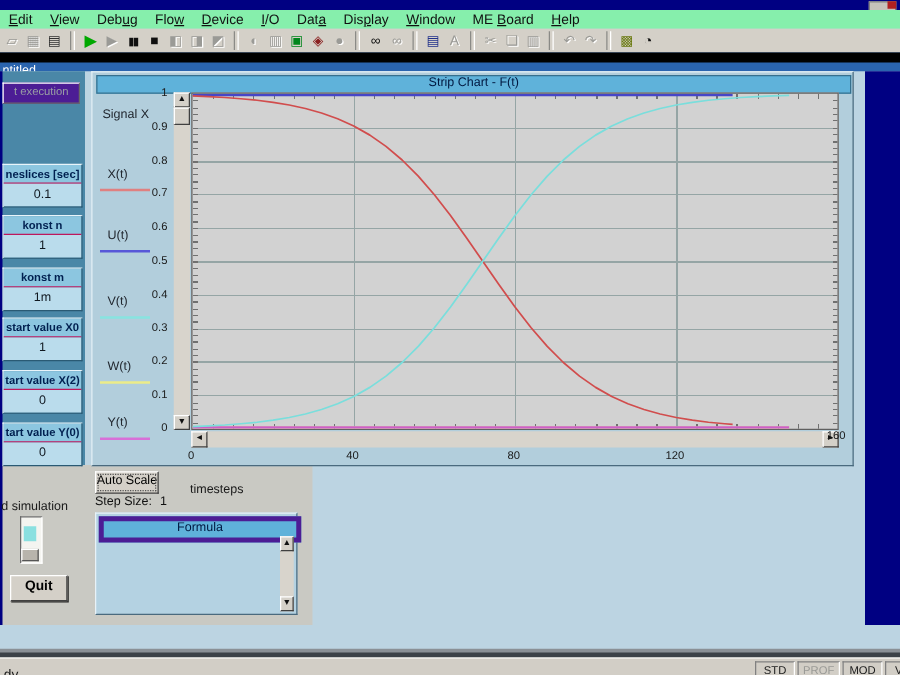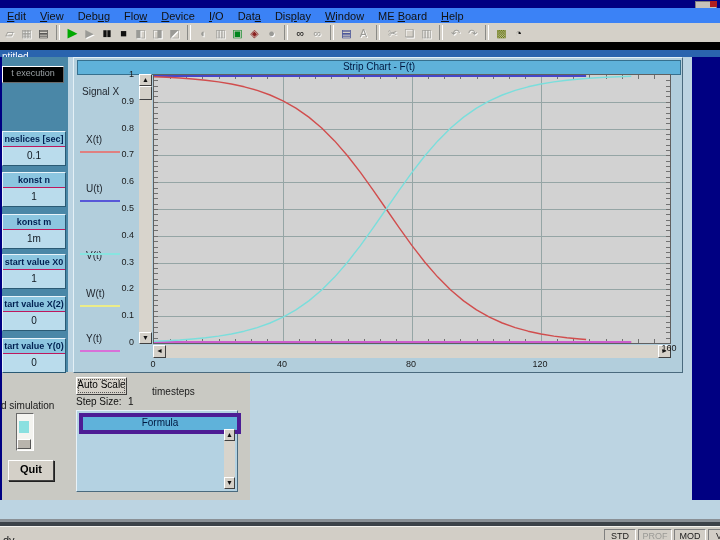--- a/index.html
+++ b/index.html
@@ -5,21 +5,21 @@
   html,body{margin:0;padding:0;}
   #screen{position:relative;width:720px;height:540px;overflow:hidden;
     background:#bcd4e2;font-family:"Liberation Sans",sans-serif;
     -webkit-font-smoothing:none;}
   .abs{position:absolute;}
 
   
   #title-sliver{left:0;top:0;width:720px;height:8px;background:#000082;}
   #win-controls{right:3px;top:1px;width:20px;height:6px;background:#c6c2ba;border:1px solid #808080;}
   #win-close{position:absolute;right:-1px;top:-1px;width:7px;height:6px;background:#b02020;}
-  #menubar{left:0;top:8px;width:720px;height:15px;background:#3b82f6;display:flex;align-items:center;
+  #menubar{left:0;top:8px;width:720px;height:15px;background:#86efac;display:flex;align-items:center;
     font-size:11px;color:#111;}
   .menu-item{padding:0 7px;white-space:nowrap;}
   #toolbar{left:0;top:23px;width:720px;height:19px;background:#d4d0c8;display:flex;align-items:center;
     border-bottom:1px solid #9a968e;}
   .tb-group{display:flex;align-items:center;height:17px;margin:0 1px;}
   .tb-sep{width:2px;height:15px;margin:0 3px;border-left:1px solid #8a8a86;border-right:1px solid #ffffff;}
   .tb-btn{width:17px;height:16px;display:flex;align-items:center;justify-content:center;
     font-size:11px;line-height:16px;}
   .tb-btn.disabled{color:#9a9a96;text-shadow:1px 1px 0 #fff;}
 
@@ -27,21 +27,21 @@
   #panel-titlebar{left:0;top:42px;width:720px;height:15px;background:#2a64ae;border-top:8px solid #000000;
     color:#fff;font-size:10px;font-weight:normal;line-height:13px;padding-left:2px;box-sizing:border-box;}
 
   
   #navy-right{left:692px;top:57px;width:28px;height:443px;background:#000082;}
   #left-steel{left:0;top:57px;width:68px;height:315px;background:#4a87a7;border-left:2px solid #000082;box-sizing:border-box;}
   #left-gray{left:0;top:372px;width:68px;height:128px;background:#c9c9c3;border-left:2px solid #000082;box-sizing:border-box;}
   #bottom-gray{left:68px;top:372px;width:182px;height:128px;background:#c9c9c3;}
 
   
-  #exec-btn{left:2px;top:66px;width:60px;height:15px;background:#000000;color:#9aa0a4;
+  #exec-btn{left:2px;top:66px;width:60px;height:15px;background:#4c1d95;color:#9aa0a4;
     border:1px solid;border-color:#fff #6a6a6a #6a6a6a #fff;font-size:9px;text-align:center;line-height:13px;
     overflow:hidden;white-space:nowrap;}
   .ctl-box{position:absolute;left:2px;width:62px;border:1px solid;border-color:#e8f4fa #2a5a74 #2a5a74 #e8f4fa;}
   .ctl-head{height:14px;background:#8cc6e0;color:#002050;font-size:9px;font-weight:bold;
     line-height:14px;text-align:center;white-space:nowrap;overflow:hidden;border-bottom:1px solid #be185d;}
   .ctl-val{height:18px;background:#badcec;color:#101820;font-size:10px;line-height:18px;text-align:center;}
   #sim-label{left:1px;top:400px;width:66px;font-size:10px;color:#1a1a1a;white-space:nowrap;overflow:hidden;}
   #sim-toggle{left:16px;top:413px;width:16px;height:36px;background:#f4f4f0;
     border:1px solid;border-color:#6a6a6a #fff #fff #6a6a6a;}
   #sim-toggle .cyan{position:absolute;left:2px;top:7px;width:10px;height:12px;background:#8ae0e0;}
@@ -214,21 +214,21 @@
   <div class="abs" id="quit-btn">Quit</div>
 
   <div class="abs" id="chart">
     <div class="abs" id="chart-titlebar">Strip Chart - F(t)</div>
     <div id="chart-legend">
         <div class="leg-text" style="left: 8px; top: 28px;">Signal X</div>
         <div class="leg-text" style="left: 12px; top: 76px;">X(t)</div>
         <div class="leg-line" style="left: 6px; top: 93px; background: rgb(224, 128, 128);"></div>
         <div class="leg-text" style="left: 12px; top: 125px;">U(t)</div>
         <div class="leg-line" style="left: 6px; top: 142px; background: rgb(88, 88, 216);"></div>
-        <div class="leg-text" style="left: 12px; top: 192px;">V(t)</div>
+        <div class="leg-text" style="left: 12px; top: 178px;">V(t)</div>
         <div class="leg-line" style="left: 6px; top: 195px; background: rgb(136, 228, 224);"></div>
         <div class="leg-text" style="left: 12px; top: 230px;">W(t)</div>
         <div class="leg-line" style="left: 6px; top: 247px; background: rgb(236, 236, 136);"></div>
         <div class="leg-text" style="left: 12px; top: 275px;">Y(t)</div>
         <div class="leg-line" style="left: 6px; top: 292px; background: rgb(216, 112, 216);"></div>
       </div>
     <div id="ylabels">
         <span style="top: 11px; right: 548px;">1</span>
         <span style="top: 37.8px; right: 548px;">0.9</span>
         <span style="top: 64.6px; right: 548px;">0.8</span>

